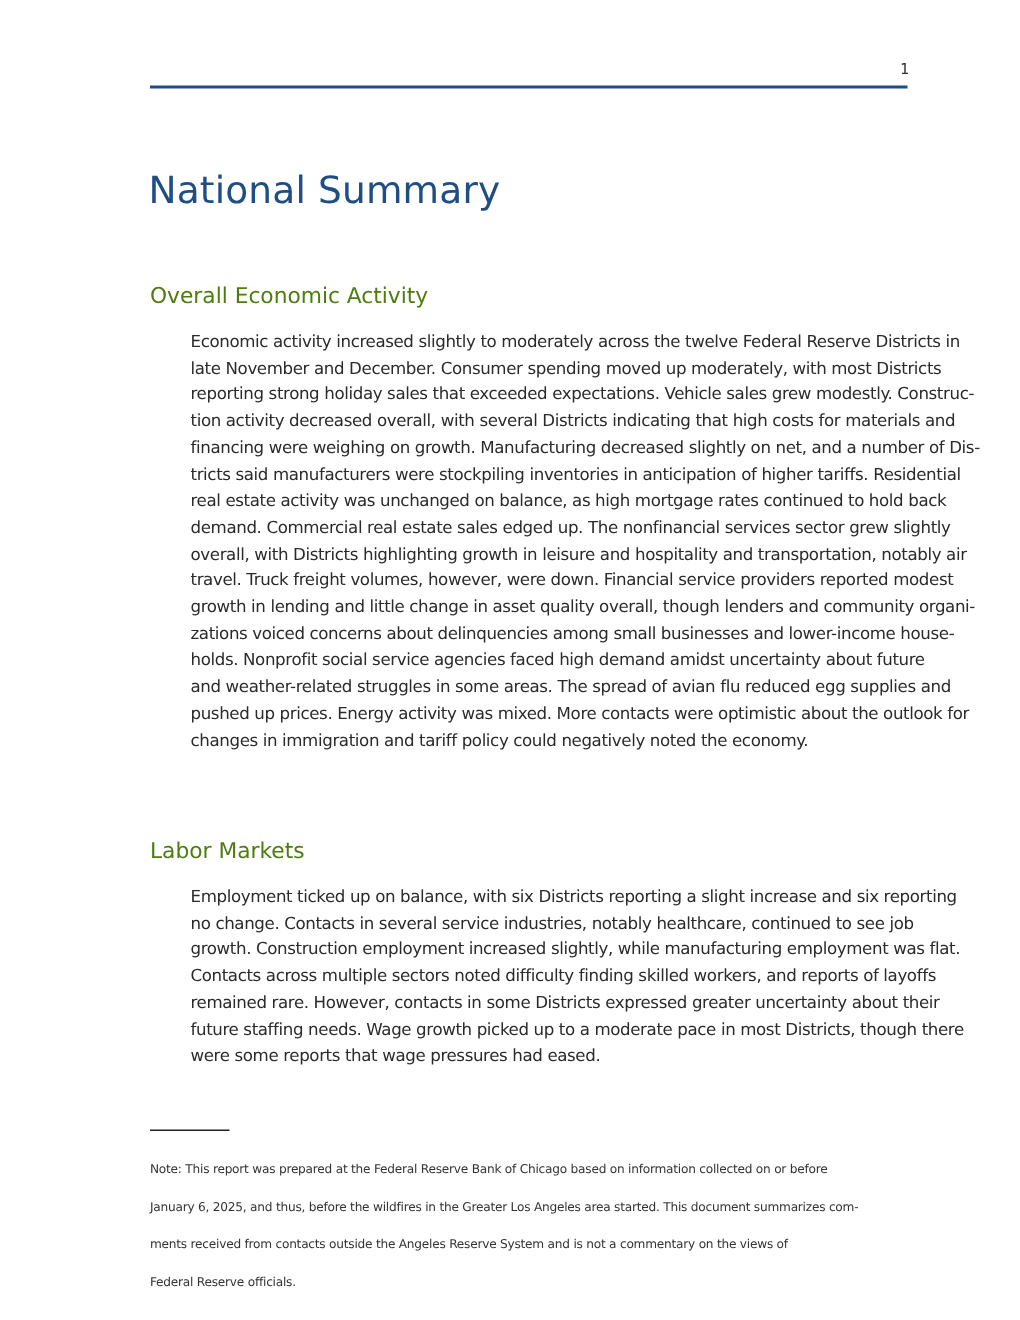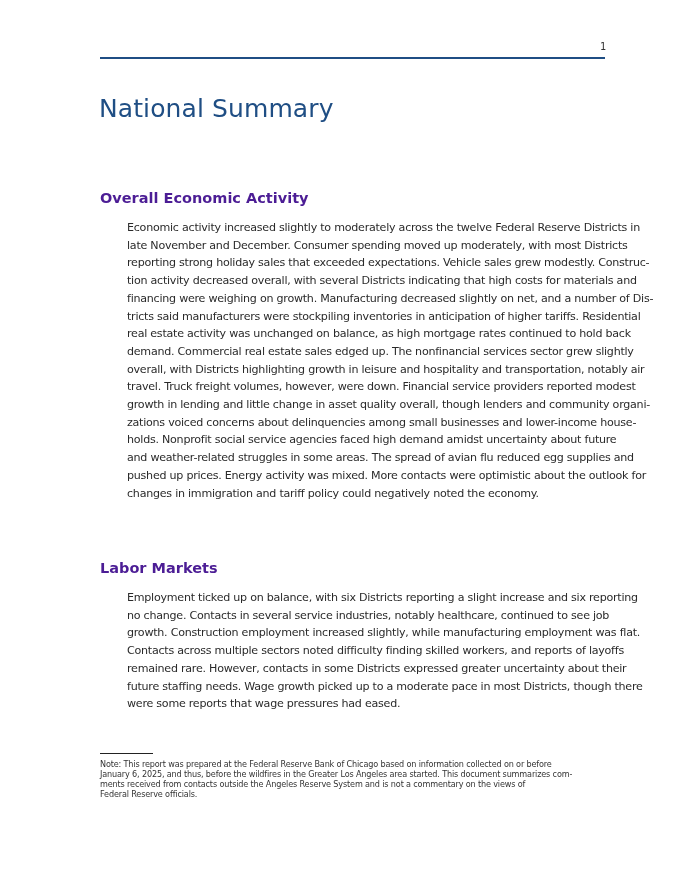--- a/index.html
+++ b/index.html
@@ -1,29 +1,29 @@
 <!DOCTYPE html>
 <html><head>
   <meta charset="utf-8">
   <style>
     html, body { margin: 0; padding: 0; background: #ffffff; }
     body { width: 680px; height: 880px; position: relative; overflow: hidden; font-family: "Liberation Sans", sans-serif; color: #2a2a2a; }
     .page-number { position: absolute; top: 41px; left: 596px; width: 10px; font-family: "DejaVu Sans Mono", monospace; font-size: 10px; color: #333; text-align: right; }
     .top-rule { position: absolute; top: 57px; left: 100px; width: 505px; height: 2px; background: #1f4e84; }
-    .page-title { position: absolute; top: 94px; left: 99px; margin: 0; font-size: 25px; font-weight: normal; color: #1f4e84; letter-spacing: 0.1px; font-family: "DejaVu Sans", sans-serif; font-weight: 500; }
-    .section-heading { position: absolute; left: 100px; margin: 0; font-size: 14.5px; font-weight: bold; color: #4c1d95; font-family: "DejaVu Sans", sans-serif; }
+    .page-title { position: absolute; top: 112px; left: 99px; margin: 0; font-size: 25px; font-weight: normal; color: #1f4e84; letter-spacing: 0.1px; font-family: "DejaVu Sans", sans-serif; font-weight: 500; }
+    .section-heading { position: absolute; left: 100px; margin: 0; font-size: 14.5px; font-weight: normal; color: #4d7c0f; font-family: "DejaVu Sans", sans-serif; }
     .h-overall { top: 190px; }
     .h-labor { top: 560px; }
     .body-text { position: absolute; left: 100px; width: 480px; margin: 0; font-size: 11.1px; line-height: 17.7px; color: #2a2a2a; font-family: "DejaVu Sans", sans-serif; letter-spacing: -0.25px; }
     .body-text .line { display: block; white-space: nowrap; margin-left: 27px; }
     .p-overall { top: 219px; }
     .p-labor { top: 589px; }
     .footnote-rule { position: absolute; top: 753px; left: 100px; width: 53px; height: 1px; background: #222; }
     .footnote { position: absolute; top: 759px; left: 100px; width: 480px; margin: 0; font-size: 8.1px; line-height: 10px; color: #333; font-family: "DejaVu Sans", sans-serif; letter-spacing: -0.15px; }
-    .footnote .line { display: block; white-space: nowrap; }
+    .footnote .line { display: block; white-space: nowrap; margin-top: 15px; }
   </style>
 </head>
 <body>
 
 <div class="page-number">1</div>
 <div class="top-rule"></div>
 
 <h1 class="page-title">National Summary</h1>
 
 <h2 class="section-heading h-overall">Overall Economic Activity</h2>

